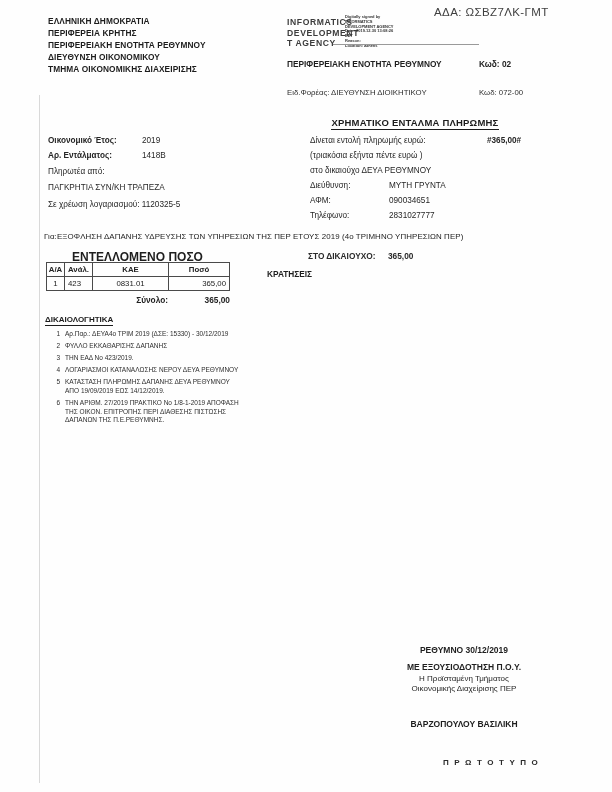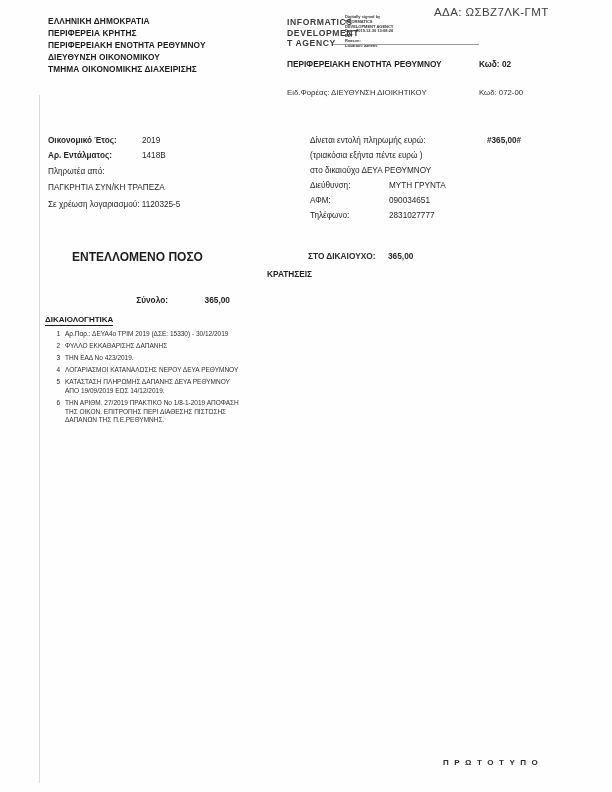--- a/index.html
+++ b/index.html
@@ -73,46 +73,70 @@
   </div>
   <div class="stamp-underline"></div>
 
   <div class="ada">ΑΔΑ: ΩΣΒΖ7ΛΚ-ΓΜΤ</div>
 
   <div class="abs unit-row" style="left:287px;top:59px;">ΠΕΡΙΦΕΡΕΙΑΚΗ ΕΝΟΤΗΤΑ ΡΕΘΥΜΝΟΥ</div>
   <div class="abs unit-row" style="left:479px;top:59px;">Κωδ: 02</div>
   <div class="abs sp-row" style="left:287px;top:88px;">Ειδ.Φορέας: ΔΙΕΥΘΥΝΣΗ ΔΙΟΙΚΗΤΙΚΟΥ</div>
   <div class="abs sp-row" style="left:479px;top:88px;">Κωδ: 072-00</div>
 
+  <div class="doc-title"><span>ΧΡΗΜΑΤΙΚΟ ΕΝΤΑΛΜΑ ΠΛΗΡΩΜΗΣ</span></div>
 
   <div class="abs fld b" style="left:48px;top:136px;">Οικονομικό Έτος:</div>
   <div class="abs fld" style="left:142px;top:136px;">2019</div>
   <div class="abs fld b" style="left:48px;top:151px;">Αρ. Εντάλματος:</div>
   <div class="abs fld" style="left:142px;top:151px;">1418Β</div>
   <div class="abs fld" style="left:48px;top:167px;">Πληρωτέα από:</div>
   <div class="abs fld" style="left:48px;top:183px;">ΠΑΓΚΡΗΤΙΑ ΣΥΝ/ΚΗ ΤΡΑΠΕΖΑ</div>
   <div class="abs fld" style="left:48px;top:200px;">Σε χρέωση λογαριασμού: 1120325-5</div>
 
   <div class="abs fld" style="left:310px;top:136px;">Δίνεται εντολή πληρωμής ευρώ:</div>
   <div class="abs fld b" style="left:487px;top:136px;">#365,00#</div>
   <div class="abs fld" style="left:310px;top:151px;">(τριακόσια εξήντα πέντε ευρώ )</div>
   <div class="abs fld" style="left:310px;top:166px;">στο δικαιούχο ΔΕΥΑ ΡΕΘΥΜΝΟΥ</div>
   <div class="abs fld" style="left:310px;top:181px;">Διεύθυνση:</div>
   <div class="abs fld" style="left:389px;top:181px;">ΜΥΤΗ ΓΡΥΝΤΑ</div>
   <div class="abs fld" style="left:310px;top:196px;">ΑΦΜ:</div>
   <div class="abs fld" style="left:389px;top:196px;">090034651</div>
   <div class="abs fld" style="left:310px;top:211px;">Τηλέφωνο:</div>
   <div class="abs fld" style="left:389px;top:211px;">2831027777</div>
 
+  <div class="purpose">Για:ΕΞΟΦΛΗΣΗ ΔΑΠΑΝΗΣ ΥΔΡΕΥΣΗΣ ΤΩΝ ΥΠΗΡΕΣΙΩΝ ΤΗΣ ΠΕΡ ΕΤΟΥΣ 2019 (4ο ΤΡΙΜΗΝΟ ΥΠΗΡΕΣΙΩΝ ΠΕΡ)</div>
 
   <div class="sec-title">ΕΝΤΕΛΛΟΜΕΝΟ ΠΟΣΟ</div>
   <div class="abs b" style="left:308px;top:251px;font-size:8.3px;">ΣΤΟ ΔΙΚΑΙΟΥΧΟ:</div>
   <div class="abs b" style="left:388px;top:251px;font-size:8.3px;">365,00</div>
   <div class="krat">ΚΡΑΤΗΣΕΙΣ</div>
 
+  <table class="amt">
+    <colgroup>
+        <col style="width:18px">
+        <col style="width:28px">
+        <col style="width:76px">
+        <col style="width:61px">
+      </colgroup>
+    <tbody>
+        <tr>
+      <th>Α/Α</th>
+      <th>Ανάλ.</th>
+      <th>ΚΑΕ</th>
+      <th>Ποσό</th>
+    </tr>
+    <tr>
+      <td style="text-align:center;">1</td>
+      <td style="text-align:left;">423</td>
+      <td style="text-align:center;">0831.01</td>
+      <td style="text-align:right;">365,00</td>
+    </tr>
+  </tbody>
+    </table>
 
   <div class="tot-lab">Σύνολο:</div>
   <div class="tot-val">365,00</div>
 
   <div class="docs-title">ΔΙΚΑΙΟΛΟΓΗΤΙΚΑ</div>
   <div class="docs-list">
     <div class="doc-item">
       <span class="no">1</span>
       <span class="txt">Αρ.Παρ.: ΔΕΥΑ4ο ΤΡΙΜ 2019 (ΔΣΕ: 15330) - 30/12/2019</span>
     </div>
@@ -132,16 +156,23 @@
       <span class="no">5</span>
       <span class="txt">ΚΑΤΑΣΤΑΣΗ ΠΛΗΡΩΜΗΣ ΔΑΠΑΝΗΣ ΔΕΥΑ ΡΕΘΥΜΝΟΥ ΑΠΟ 19/09/2019 ΕΩΣ 14/12/2019.</span>
     </div>
     <div class="doc-item">
       <span class="no">6</span>
       <span class="txt">ΤΗΝ ΑΡΙΘΜ. 27/2019 ΠΡΑΚΤΙΚΟ Νο 1/8-1-2019 ΑΠΟΦΑΣΗ ΤΗΣ ΟΙΚΟΝ. ΕΠΙΤΡΟΠΗΣ ΠΕΡΙ ΔΙΑΘΕΣΗΣ ΠΙΣΤΩΣΗΣ ΔΑΠΑΝΩΝ ΤΗΣ Π.Ε.ΡΕΘΥΜΝΗΣ.</span>
     </div>
   </div>
 
 
+  <div class="foot-right">
+    <div class="fr-line b" style="font-size:8.5px;">ΡΕΘΥΜΝΟ 30/12/2019</div>
+    <div class="fr-line b" style="font-size:8.5px;margin-top:7px;">ΜΕ ΕΞΟΥΣΙΟΔΟΤΗΣΗ Π.Ο.Υ.</div>
+    <div class="fr-line" style="font-size:8px;margin-top:2px;">Η Προϊσταμένη Τμήματος</div>
+    <div class="fr-line" style="font-size:8px;margin-top:1px;">Οικονομικής Διαχείρισης ΠΕΡ</div>
+    <div class="fr-line b" style="font-size:8.5px;margin-top:26px;">ΒΑΡΖΟΠΟΥΛΟΥ ΒΑΣΙΛΙΚΗ</div>
+  </div>
 
   <div class="proto">ΠΡΩΤΟΤΥΠΟ</div>
 
 </div>
 
 </body></html>

